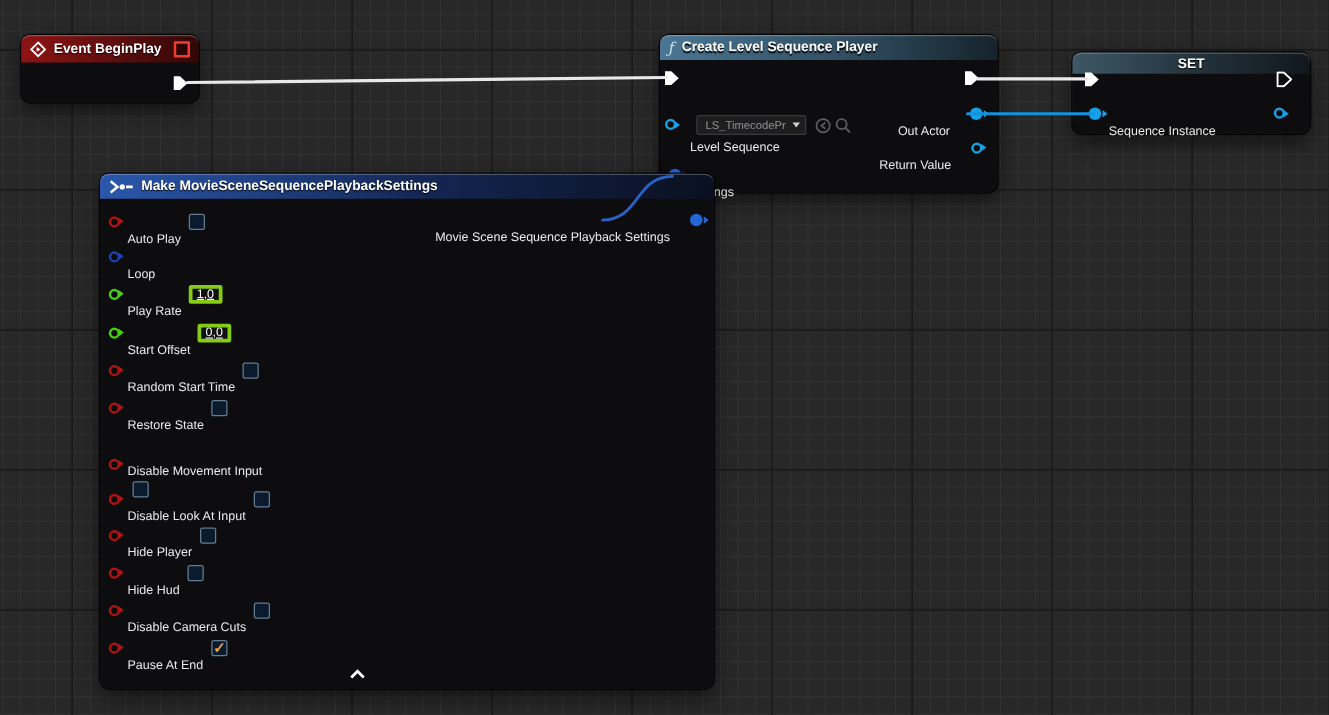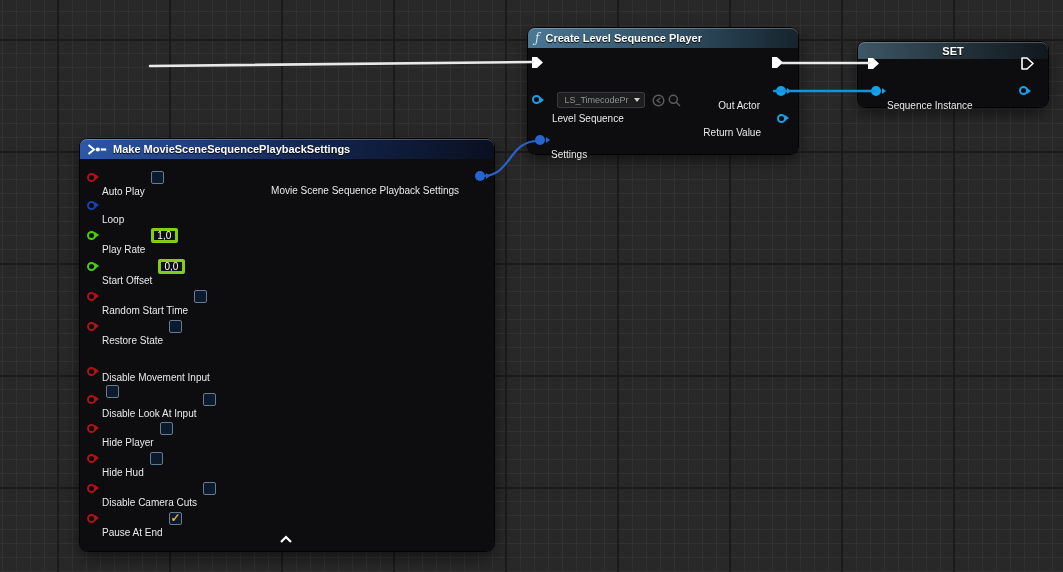--- a/index.html
+++ b/index.html
@@ -56,20 +56,37 @@
   .iconbtn{position:absolute;width:13px;height:13px;}
   svg{display:block;}
   #wires{position:absolute;left:0;top:0;z-index:30;pointer-events:none;}
   .node{z-index:10;}
 </style>
 </head>
 <body>
 
 <div id="canvas">
 
+  <div class="node" style="left:17px;top:28px;width:142px;height:54px;">
+    <div class="nhead hdr-red" style="height:22px;">
+      <span>
+        <svg width="13" height="13" viewBox="0 0 13 13">
+            <path d="M6.5,1 L12,6.5 L6.5,12 L1,6.5 Z" fill="none" stroke="#fff" stroke-width="1.5"></path>
+            <path d="M5.3,4.6 L8.4,6.5 L5.3,8.4 Z" fill="#fff"></path>
+          </svg>
+      </span>
+      <span class="ntitle">Event BeginPlay</span>
+      <span style="margin-left:auto;width:9px;height:9px;border:2px solid #ef3b30;background:#2b0402;border-radius:1px;"></span>
+    </div>
+    <span class="execpin" style="left:121px;top:32px;">
+      <svg width="13" height="13" viewBox="0 0 13 13">
+          <path d="M1,1 H6 L12,6.5 L6,12 H1 Z" fill="#fff"></path>
+        </svg>
+    </span>
+  </div>
 
   <div class="node" style="left:528px;top:28px;width:270px;height:126px;">
     <div class="nhead hdr-steel">
       <span style="font-family:'DejaVu Serif',serif;font-style:italic;font-size:12px;color:#cfe3ef;line-height:1;">ƒ</span>
       <span class="ntitle">Create Level Sequence Player</span>
     </div>
 
     <span class="execpin" style="left:3px;top:28px;">
       <svg width="13" height="13" viewBox="0 0 13 13">
           <path d="M1,1 H6 L12,6.5 L6,12 H1 Z" fill="#fff"></path>
@@ -129,21 +146,21 @@
           <path d="M1,1 H6 L12,6.5 L6,12 H1 Z" fill="none" stroke="#fff" stroke-width="1.6" stroke-linejoin="round"></path>
         </svg>
     </span>
     <div class="row" style="top:39px;left:13px;">
       <span class="pin filled" style="--c:#16a0e8;"></span>
       <span class="lbl">Sequence Instance</span>
     </div>
     <span class="pin hollow" style="--c:#16a0e8;position:absolute;left:161px;top:44px;"></span>
   </div>
 
-  <div class="node" style="left:80px;top:139px;width:414px;height:412px;">
+  <div class="node" style="left:80px;top:139px;width:491px;height:412px;">
     <div class="nhead hdr-navy">
       <span>
         <svg width="20" height="13" viewBox="0 0 20 13">
             <path d="M1.5,2 L7,6.5 L1.5,11" fill="none" stroke="#fff" stroke-width="2"></path>
             <circle cx="10.8" cy="6.5" r="2.1" fill="#fff"></circle>
             <rect x="13.8" y="5.4" width="5.4" height="2.2" fill="#fff"></rect>
           </svg>
       </span>
       <span class="ntitle">Make MovieSceneSequencePlaybackSettings</span>
     </div>

